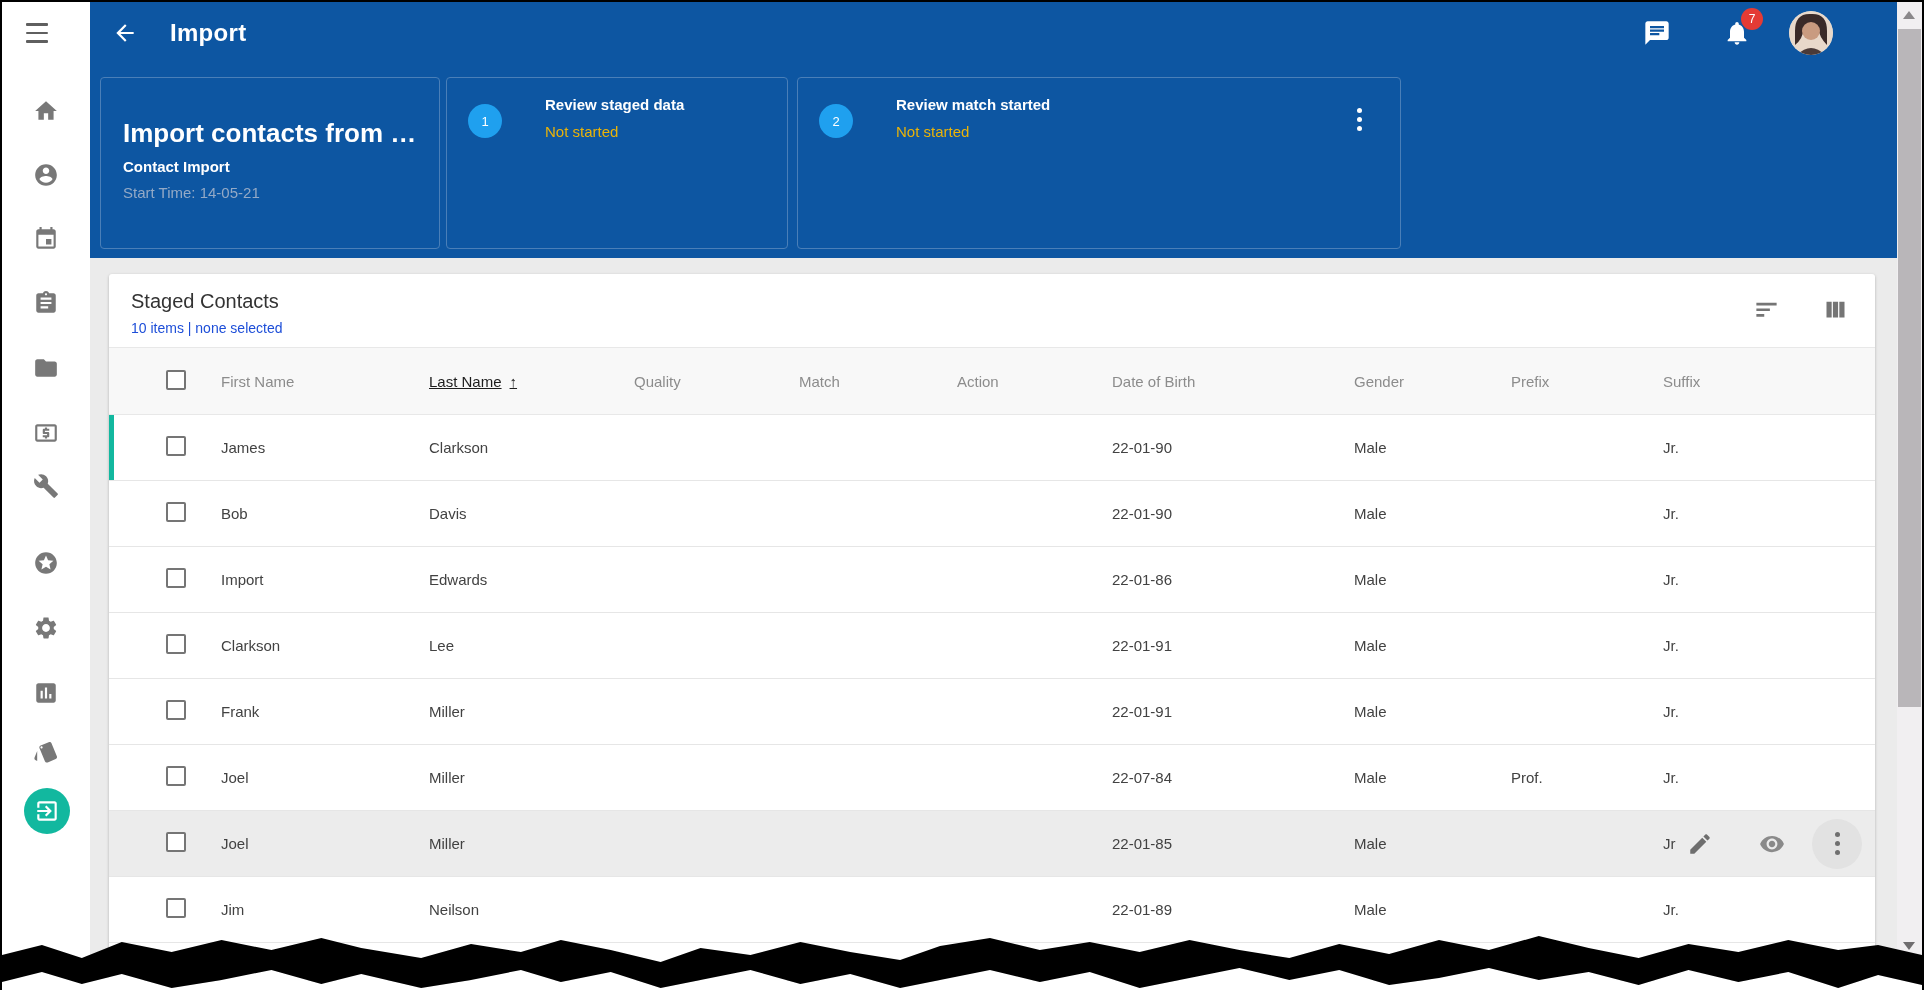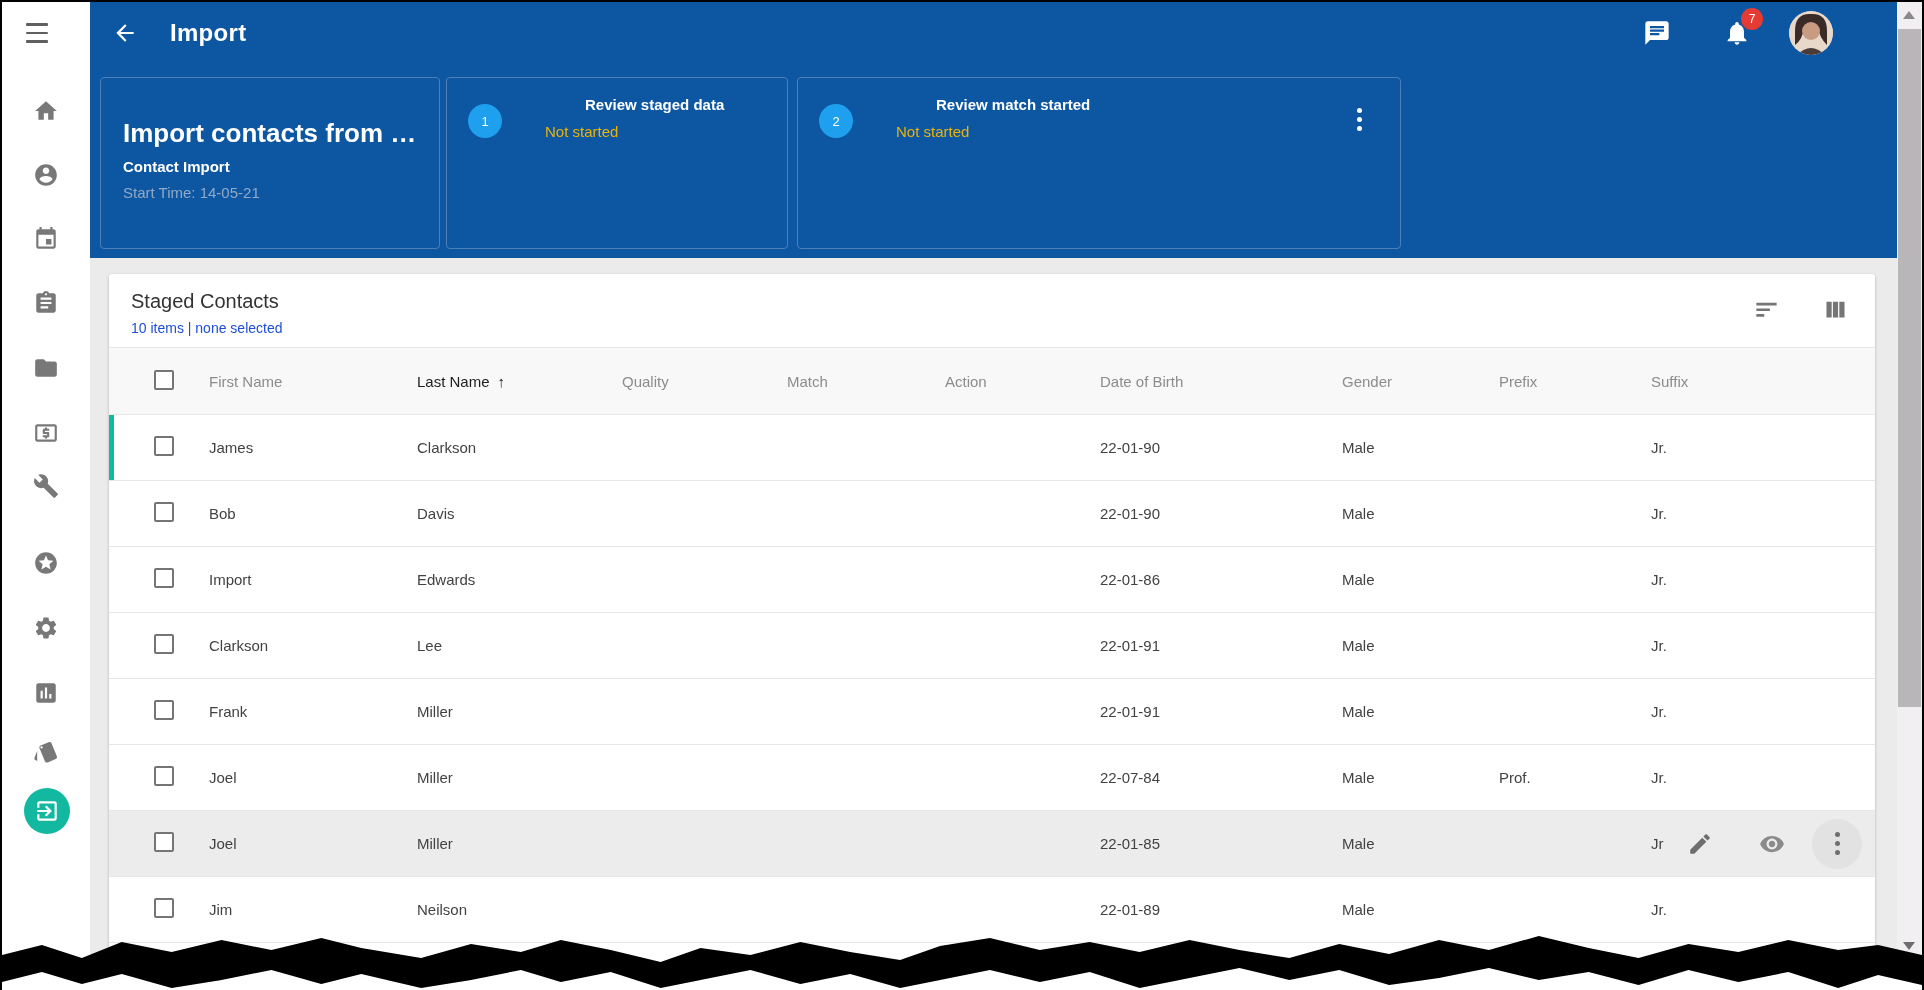--- a/index.html
+++ b/index.html
@@ -31,39 +31,39 @@
 
   
   .wcard{position:absolute;top:75px;height:172px;background:#0d56a2;border:1px solid #4a7fb8;border-radius:4px;color:#fff;}
   .wcard1{left:10px;width:340px;cursor:pointer;}
   .wcard2{left:356px;width:342px;cursor:pointer;}
   .wcard3{left:707px;width:604px;cursor:pointer;}
   .wcard1 .wtitle{position:absolute;left:22px;top:40px;font-size:26px;font-weight:bold;white-space:nowrap;}
   .wcard1 .wsub{position:absolute;left:22px;top:80px;font-size:15px;font-weight:bold;}
   .wcard1 .wtime{position:absolute;left:22px;top:106px;font-size:15px;color:#93a9c6;}
   .stepnum{position:absolute;left:21px;top:26px;width:34px;height:34px;border-radius:50%;background:#1fa0ef;color:#fff;font-size:13px;display:flex;align-items:center;justify-content:center;}
-  .steptitle{position:absolute;left:98px;top:18px;font-size:15px;font-weight:bold;margin-left:40px;}
+  .steptitle{position:absolute;left:98px;top:18px;font-size:15px;font-weight:bold;}
   .stepstatus{position:absolute;left:98px;top:45px;font-size:15px;color:#eab308;}
   .kebab-white{position:absolute;right:28px;top:24px;width:26px;height:34px;display:flex;flex-direction:column;align-items:center;justify-content:center;gap:4px;cursor:pointer;}
   .kebab-white i{width:5px;height:5px;border-radius:50%;background:#fff;}
 
   
   .main{position:absolute;left:88px;top:256px;right:25px;bottom:0;background:#ebebeb;z-index:1;}
   .tablecard{position:absolute;left:19px;top:16px;width:1766px;height:706px;background:#fff;border-radius:3px;box-shadow:0 1px 3px rgba(0,0,0,.25);}
   .tc-header{position:relative;height:73px;}
   .tc-title{position:absolute;left:22px;top:16px;font-size:20px;color:#333;}
   .tc-summary{position:absolute;left:22px;top:46px;font-size:14px;color:#1d4ed8;}
   .tc-actions{position:absolute;right:26px;top:22px;display:flex;gap:42px;}
   .tc-actions .abtn{width:27px;height:27px;cursor:pointer;}
   .tc-actions svg{width:27px;height:27px;fill:#757575;}
 
-  .thead,.trow{display:grid;grid-template-columns:100px 208px 205px 165px 158px 155px 242px 157px 152px 1fr;align-items:center;}
+  .thead,.trow{display:grid;grid-template-columns:100px 208px 205px 165px 158px 155px 242px 157px 152px 1fr;align-items:center;padding-left:12px;}
   .thead{height:68px;background:#f8f8f8;border-top:1px solid #e8e8e8;border-bottom:1px solid #e8e8e8;color:#8c8c8c;font-size:15px;}
   .thead .hcell{cursor:pointer;}
-  .thead .sorted{color:#1d1d1d;}
+  .thead .sorted{color:#1d1d1d;text-decoration:underline;}
   .sort-arrow{margin-left:8px;color:#1d1d1d;font-size:15px;}
   .checkbox{display:inline-block;width:20px;height:20px;border:2px solid #757575;border-radius:2px;margin-left:45px;cursor:pointer;background:#fff;}
   .trow{height:66px;border-bottom:1px solid #e6e6e6;position:relative;font-size:15px;color:#424242;cursor:pointer;background:#fff;}
   .trow.accent::before{content:"";position:absolute;left:0;top:0;width:5px;height:100%;background:#12b89f;}
   .trow.highlighted{background:#ececec;}
   .row-actions{position:absolute;left:0;top:0;width:100%;height:100%;pointer-events:none;}
   .row-actions .ric{position:absolute;top:50%;transform:translateY(-50%);pointer-events:auto;cursor:pointer;}
   .ric svg{width:26px;height:26px;fill:#6e6e6e;display:block;}
   .ric-edit{left:1578px;}
   .ric-eye{left:1650px;}

